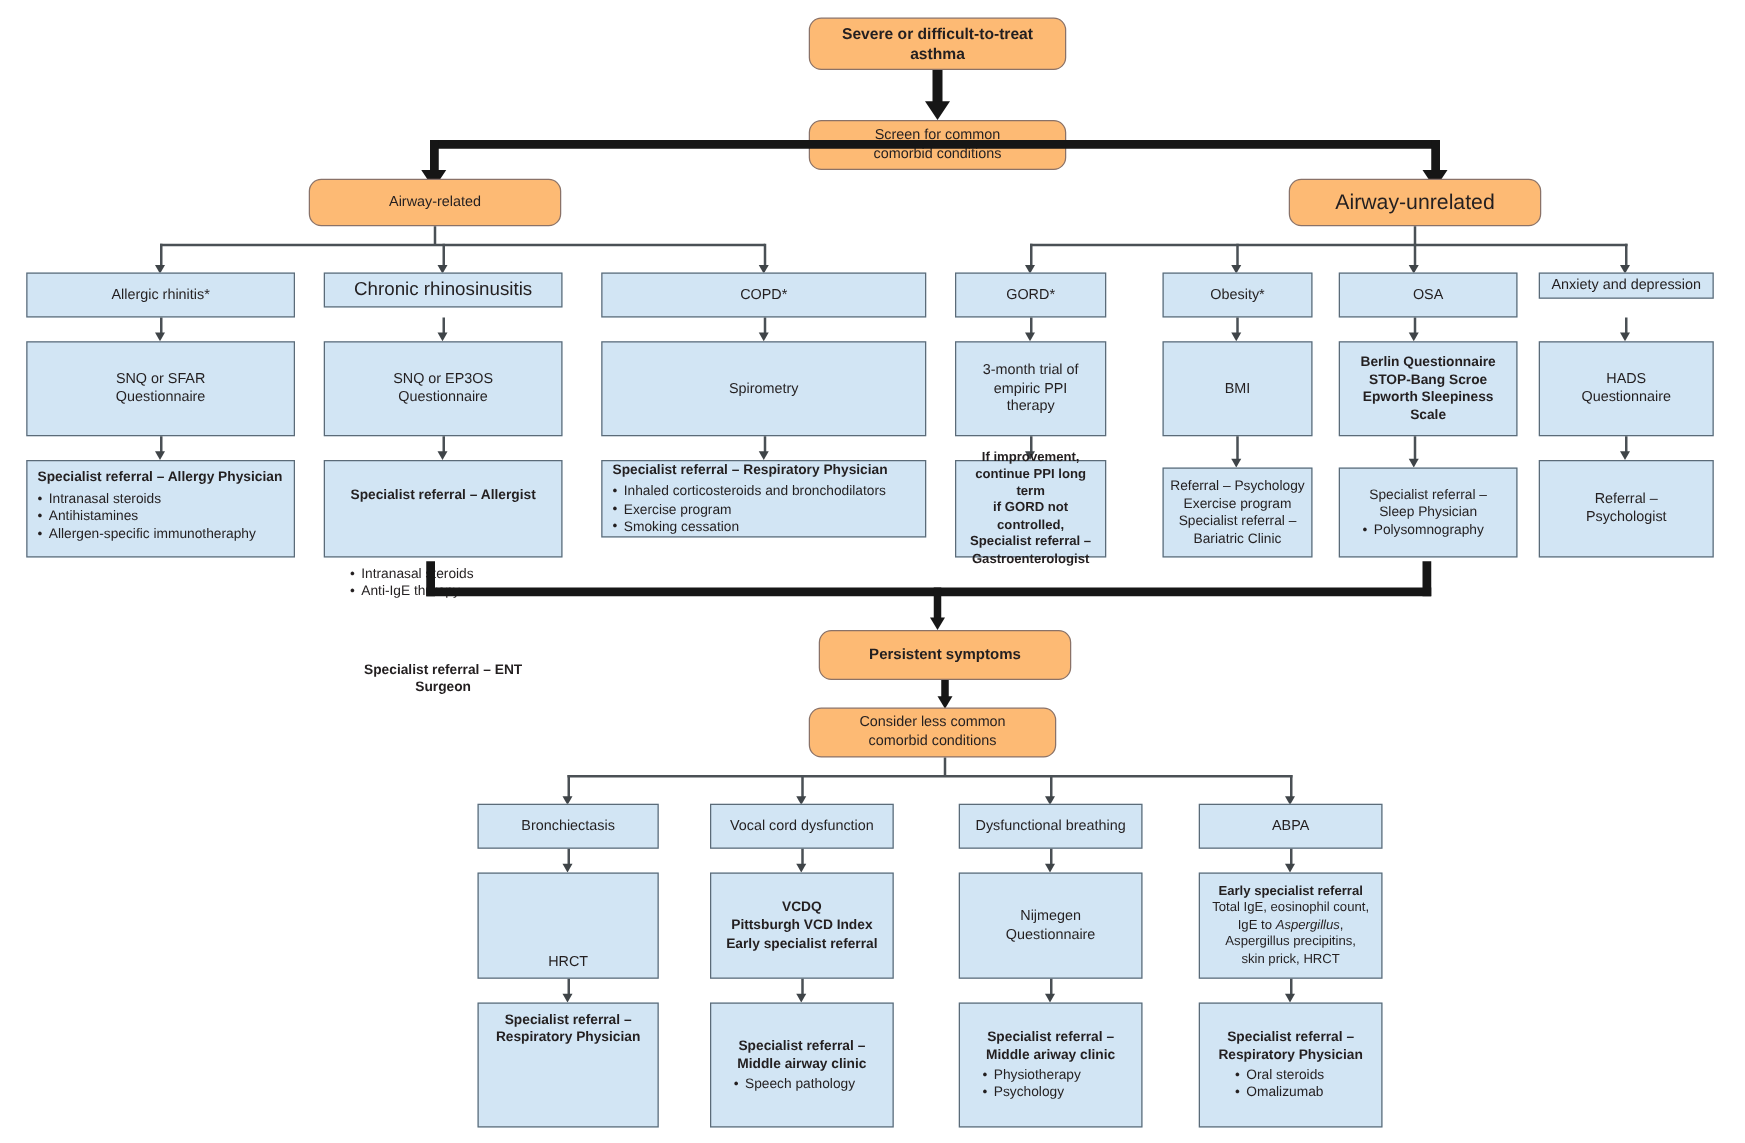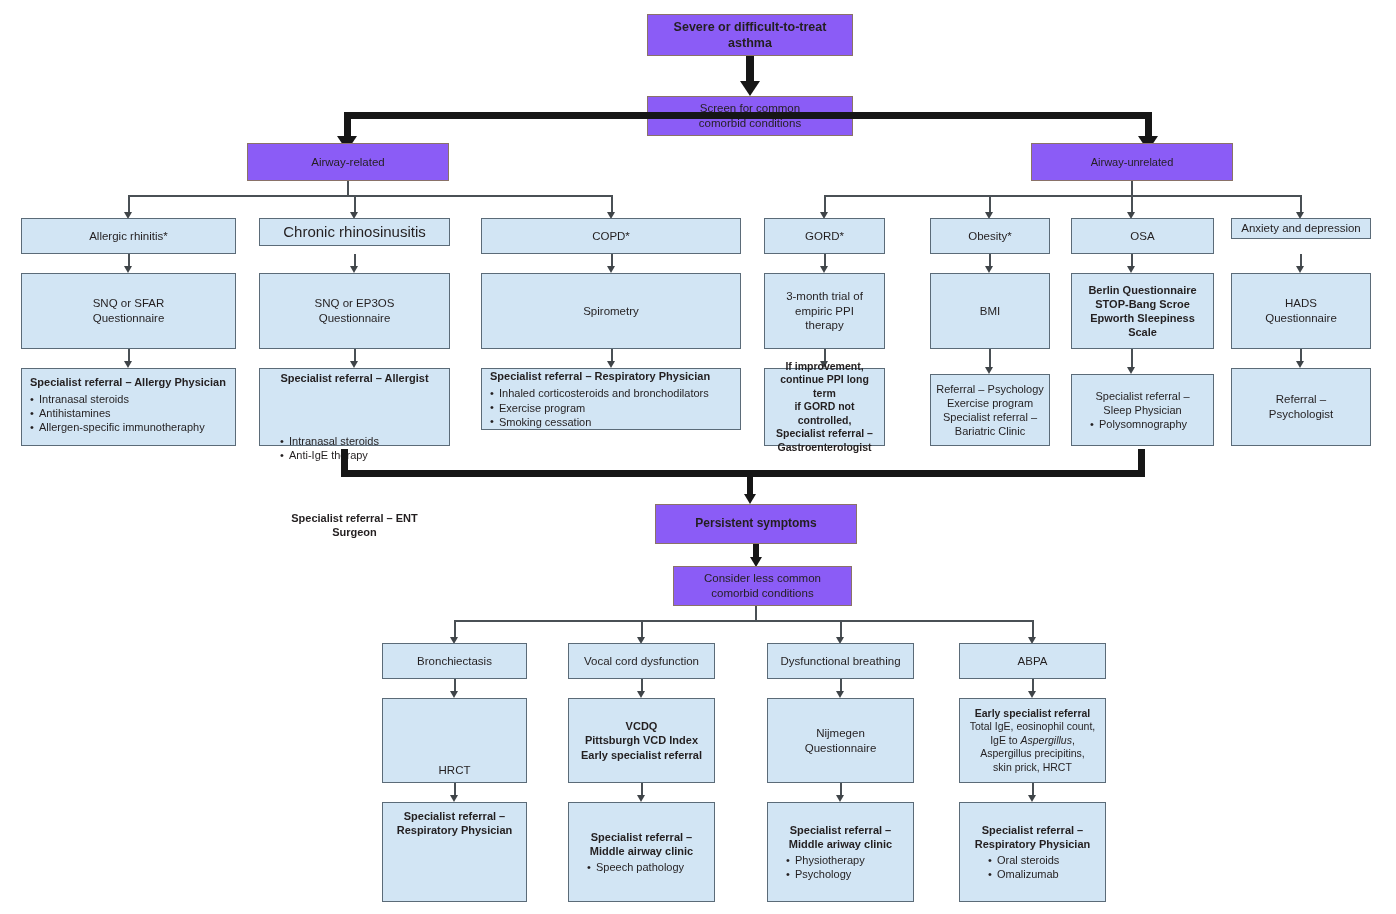--- a/index.html
+++ b/index.html
@@ -19,21 +19,21 @@
   
   .box{
     position:absolute;
     box-sizing:border-box;
     border:1px solid #5a6672;
     display:flex;
     flex-direction:column;
     justify-content:center;
     line-height:1.28;
   }
-  .box.peach{background:#8b5cf6;border-color:#8a7268;}
+  .box.peach{background:#fdba74;border-color:#8a7268;border-radius:10px;}
   .box.blue{background:#d2e5f4;border-color:#5b6b78;}
 
   .ctr{text-align:center;}
   .lft{text-align:left;}
 
   .t{display:block;}
   .b{font-weight:bold;}
   .it{font-style:italic;}
 
   .pad{padding:4px 7px;}
@@ -102,21 +102,21 @@
 
   <div class="ln thick" style="left:344px;top:112px;width:808px;height:7px;"></div>
   <div class="ln thick" style="left:344px;top:112px;width:7px;height:27px;"></div>
   <div class="ln thick" style="left:1145px;top:112px;width:7px;height:27px;"></div>
   <div class="ah big" style="left:337px;top:136px;"></div>
   <div class="ah big" style="left:1138px;top:136px;"></div>
 
   <div class="box peach ctr pad" style="left:247px;top:143px;width:202px;height:38px;font-size:11.5px;">
     <span class="t">Airway-related</span>
   </div>
-  <div class="box peach ctr pad" style="left:1031px;top:143px;width:202px;height:38px;font-size:11px;">
+  <div class="box peach ctr pad" style="left:1031px;top:143px;width:202px;height:38px;font-size:17px;">
     <span class="t">Airway-unrelated</span>
   </div>
 
   <div class="ln thin" style="left:347px;top:181px;width:1.5px;height:15px;"></div>
   <div class="ln thin" style="left:128px;top:195px;width:484px;height:1.5px;"></div>
   <div class="ln thin" style="left:128px;top:195px;width:1.5px;height:19px;"></div>
   <div class="ah" style="left:124px;top:212px;"></div>
   <div class="ln thin" style="left:354px;top:195px;width:1.5px;height:19px;"></div>
   <div class="ah" style="left:350px;top:212px;"></div>
   <div class="ln thin" style="left:611px;top:195px;width:1.5px;height:19px;"></div>
@@ -161,21 +161,21 @@
   <div class="ln thin" style="left:354px;top:254px;width:1.5px;height:14px;"></div>
   <div class="ah" style="left:350px;top:266px;"></div>
 
   <div class="box blue ctr pad" style="left:259px;top:273px;width:191px;height:76px;font-size:11.5px;">
     <span class="t">SNQ or EP3OS</span>
     <span class="t">Questionnaire</span>
   </div>
   <div class="ln thin" style="left:354px;top:349px;width:1.5px;height:14px;"></div>
   <div class="ah" style="left:350px;top:361px;"></div>
 
-  <div class="box blue ctr" style="left:259px;top:368px;width:191px;height:78px;font-size:11px;padding:2px 8px;justify-content:flex-start;gap:46px;">
+  <div class="box blue ctr" style="left:259px;top:368px;width:191px;height:78px;font-size:11px;padding:20px 8px;justify-content:flex-start;gap:46px;">
     <span class="t b">Specialist referral – Allergist</span>
     <ul class="bl ind" style="margin-top:3px;margin-bottom:3px;">
       <li>Intranasal steroids</li>
       <li>Anti-IgE therapy</li>
     </ul>
     <span class="t b">Specialist referral – ENT Surgeon</span>
   </div>
 
   <div class="box blue ctr pad" style="left:481px;top:218px;width:260px;height:36px;font-size:11.5px;">
     <span class="t">COPD*</span>
@@ -286,21 +286,21 @@
   <div class="ln thick" style="left:747px;top:470px;width:6px;height:27px;"></div>
   <div class="ah mid" style="left:744px;top:494px;"></div>
 
   <div class="box peach ctr pad" style="left:655px;top:504px;width:202px;height:40px;font-size:12px;font-weight:bold;">
     <span class="t">Persistent symptoms</span>
   </div>
 
   <div class="ln thick" style="left:753px;top:544px;width:6px;height:16px;"></div>
   <div class="ah mid" style="left:750px;top:557px;"></div>
 
-  <div class="box peach ctr pad" style="left:673px;top:566px;width:179px;height:40px;font-size:11.5px;">
+  <div class="box peach ctr pad" style="left:647px;top:566px;width:198px;height:40px;font-size:11.5px;">
     <span class="t">Consider less common</span>
     <span class="t">comorbid conditions</span>
   </div>
 
   <div class="ln thin" style="left:755px;top:606px;width:1.5px;height:15px;"></div>
   <div class="ln thin" style="left:454px;top:620px;width:580px;height:1.5px;"></div>
   <div class="ln thin" style="left:454px;top:620px;width:1.5px;height:19px;"></div>
   <div class="ah" style="left:450px;top:637px;"></div>
   <div class="ln thin" style="left:641px;top:620px;width:1.5px;height:19px;"></div>
   <div class="ah" style="left:637px;top:637px;"></div>

